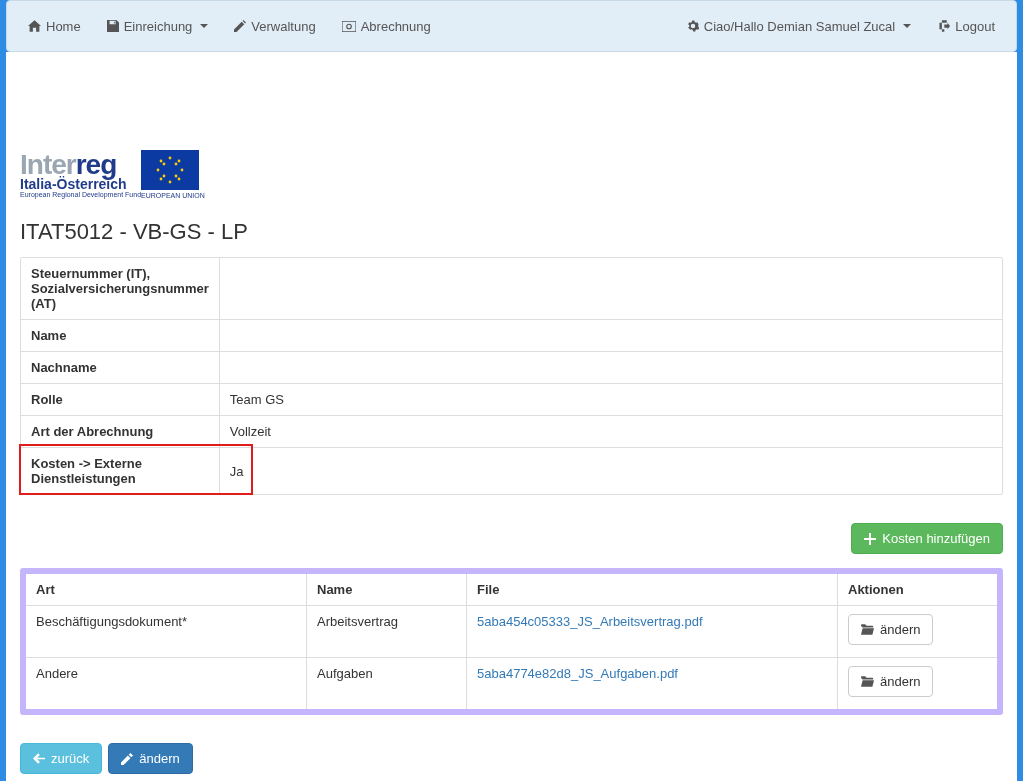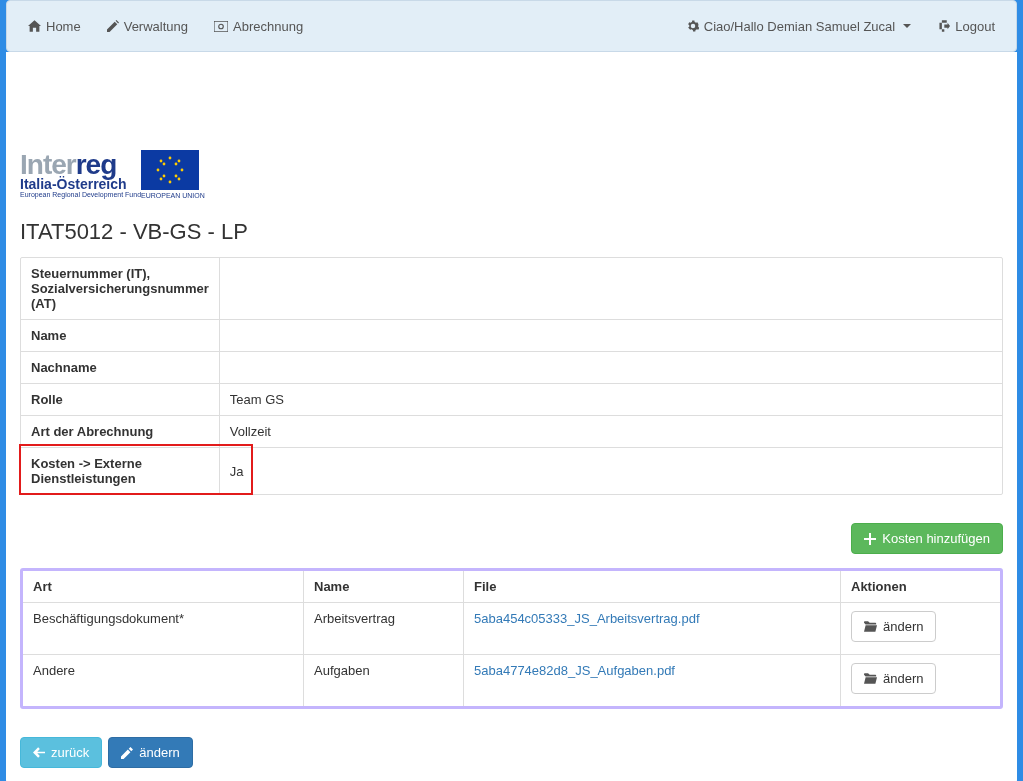--- a/index.html
+++ b/index.html
@@ -131,21 +131,21 @@
     border:1px solid transparent;
   }
   .btn-success { background:#5cb85c; color:#fff; border-color:#4cae4c;}
   .btn-info    { background:#5bc0de; color:#fff; border-color:#46b8da;}
   .btn-primary { background:#337ab7; color:#fff; border-color:#2e6da4;}
   .btn-default { background:#fff; color:#333; border-color:#ccc; }
 
   .att-table {
     margin: 0 14px;
     width: calc(100% - 28px);
-    border:3px solid #c4b5fd;
+    border:6px solid #c4b5fd;
     border-collapse: separate;
     border-spacing:0;
     border-radius:3px;
   }
   .att-table th, .att-table td {
     padding:8px 10px;
     text-align:left;
     border-top:1px solid #ddd;
     vertical-align: top;
   }
@@ -171,20 +171,29 @@
 <div class="outer">
   <div class="navbar">
     <div class="nav-left">
       <div class="nav-item">
         <span class="icon">
           <svg width="13" height="12" viewBox="0 0 16 14">
               <path fill="#555" d="M8 0 0 7h2v7h4V9h4v5h4V7h2z"></path>
             </svg>
         </span>
         <span>Home</span>
+      </div>
+      <div class="nav-item">
+        <span class="icon">
+          <svg width="12" height="12" viewBox="0 0 14 14">
+              <path fill="#555" d="M0 0h11l3 3v11H0zM3 1v4h7V1zm5 1h1v2H8zM3 8h8v5H3z"></path>
+            </svg>
+        </span>
+        <span>Einreichung</span>
+        <span class="caret"></span>
       </div>
       <div class="nav-item">
         <span class="icon">
           <svg width="12" height="12" viewBox="0 0 14 14">
               <path fill="#555" d="M0 11 9 2l3 3-9 9H0zM10 1l1-1 3 3-1 1z"></path>
             </svg>
         </span>
         <span>Verwaltung</span>
       </div>
       <div class="nav-item">

